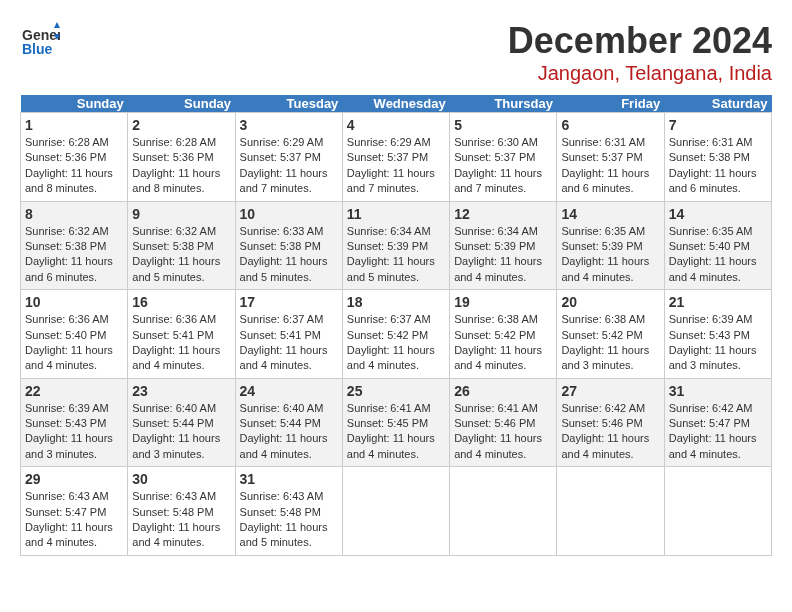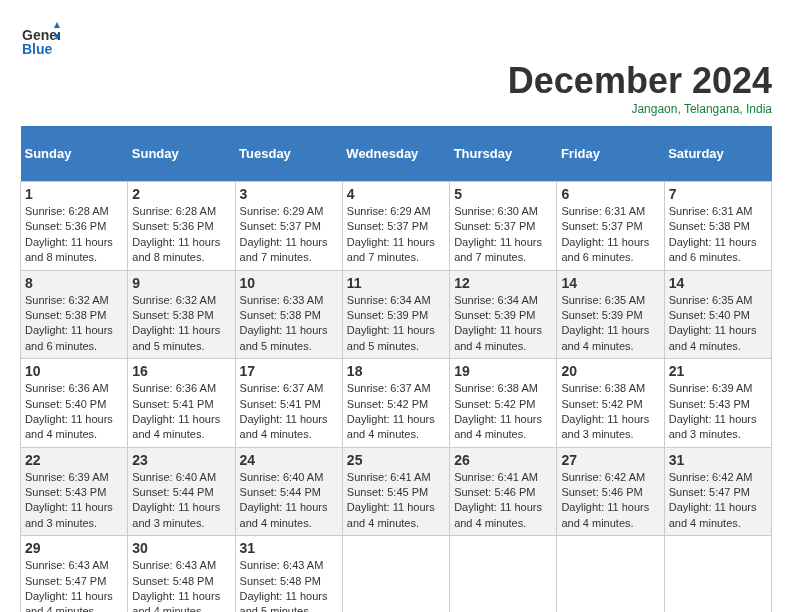--- a/index.html
+++ b/index.html
@@ -21,36 +21,35 @@
       align-items: center;
       gap: 2px;
     }
     .title-section {
       text-align: right;
     }
     .month-title {
       font-size: 36px;
       font-weight: bold;
       color: #333;
-      margin-top: 40px;
     }
     .location {
-      font-size: 12px;
-      color: #15803d;
+      font-size: 20px;
+      color: #b91c1c;
     }
     table {
       width: 100%;
       border-collapse: collapse;
       font-size: 11px;
     }
     th {
       background-color: #3a7abf;
       color: white;
-      padding: 20px 4px;
-      text-align: left;
+      padding: 1px 4px;
+      text-align: right;
       font-size: 13px;
       font-weight: bold;
     }
     td {
       border: 1px solid #ccc;
       vertical-align: top;
       padding: 4px;
       width: calc(100% / 7);
       min-height: 80px;
     }

